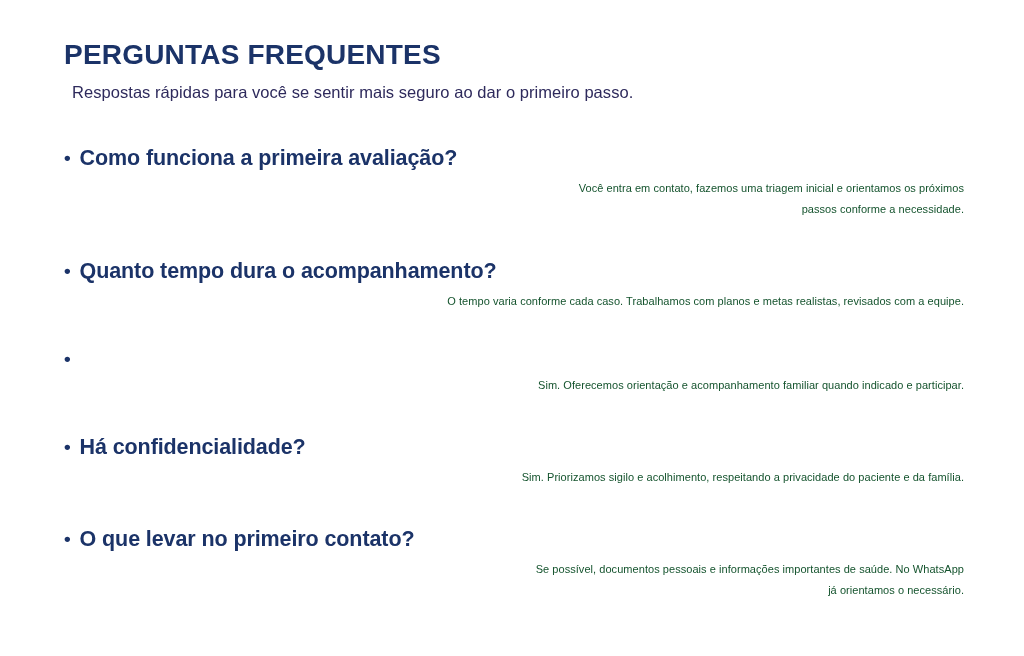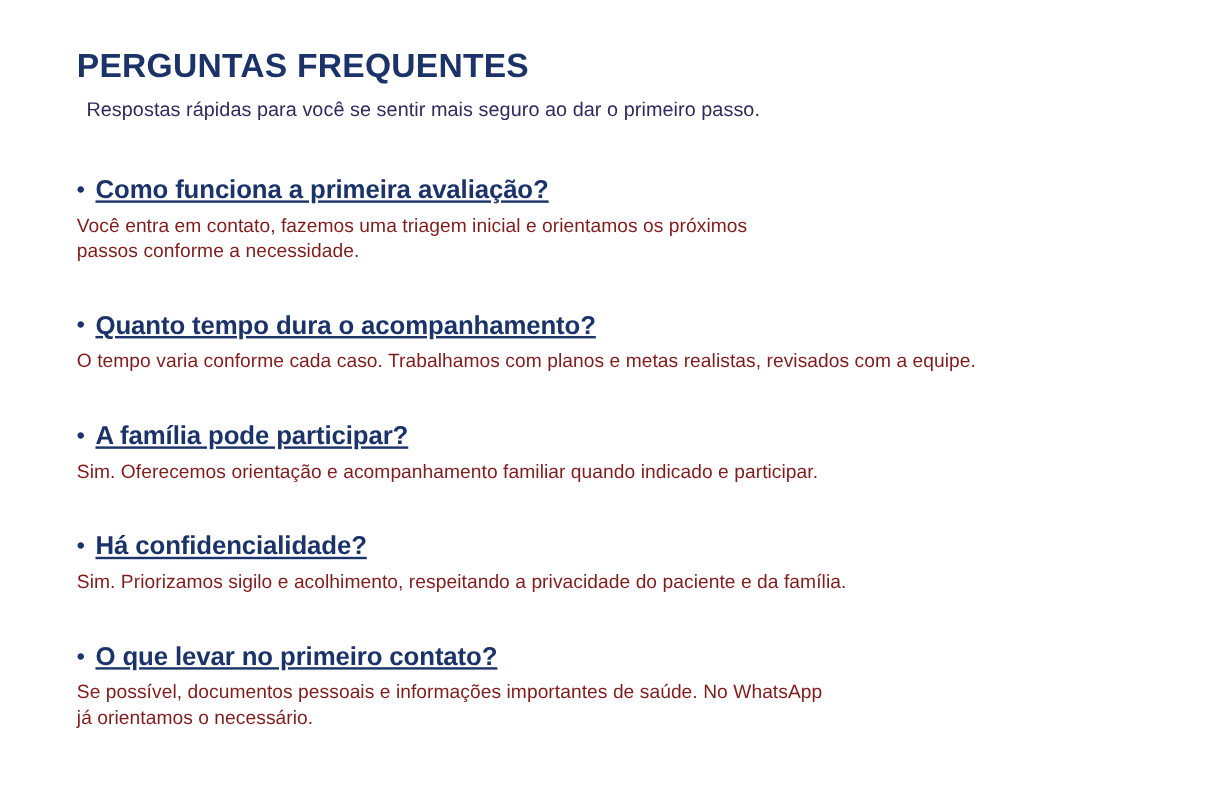--- a/index.html
+++ b/index.html
@@ -73,32 +73,32 @@
   .q-bullet {
     font-size: 19px;
     line-height: 1;
     color: #1b3368;
     flex: 0 0 auto;
     transform: translateY(-1px);
   }
 
   .q-text {
     flex: 0 1 auto;
-    text-decoration: underline;
   }
 
   .faq-answer {
     margin: 6px 0 0 0;
-    font-size: 16px;
+    font-size: 11px;
     line-height: 21px;
     font-weight: 400;
-    color: #7f1d1d;
+    color: #14532d;
     letter-spacing: 0.05px;
     max-width: 900px;
     white-space: pre-line;
+    text-align: right;
   }
 </style>
 </head>
 <body>
 
 <div class="page">
 
   <h1 class="faq-title">PERGUNTAS FREQUENTES</h1>
 
   <p class="faq-subtitle">Respostas rápidas para você se sentir mais seguro ao dar o primeiro passo.</p>
@@ -118,21 +118,20 @@
       <h2 class="faq-question">
         <span class="q-bullet">•</span>
         <span class="q-text">Quanto tempo dura o acompanhamento?</span>
       </h2>
       <p class="faq-answer">O tempo varia conforme cada caso. Trabalhamos com planos e metas realistas, revisados com a equipe.</p>
     </li>
 
     <li class="faq-item">
       <h2 class="faq-question">
         <span class="q-bullet">•</span>
-        <span class="q-text">A família pode participar?</span>
       </h2>
       <p class="faq-answer">Sim. Oferecemos orientação e acompanhamento familiar quando indicado e participar.</p>
     </li>
 
     <li class="faq-item">
       <h2 class="faq-question">
         <span class="q-bullet">•</span>
         <span class="q-text">Há confidencialidade?</span>
       </h2>
       <p class="faq-answer">Sim. Priorizamos sigilo e acolhimento, respeitando a privacidade do paciente e da família.</p>

